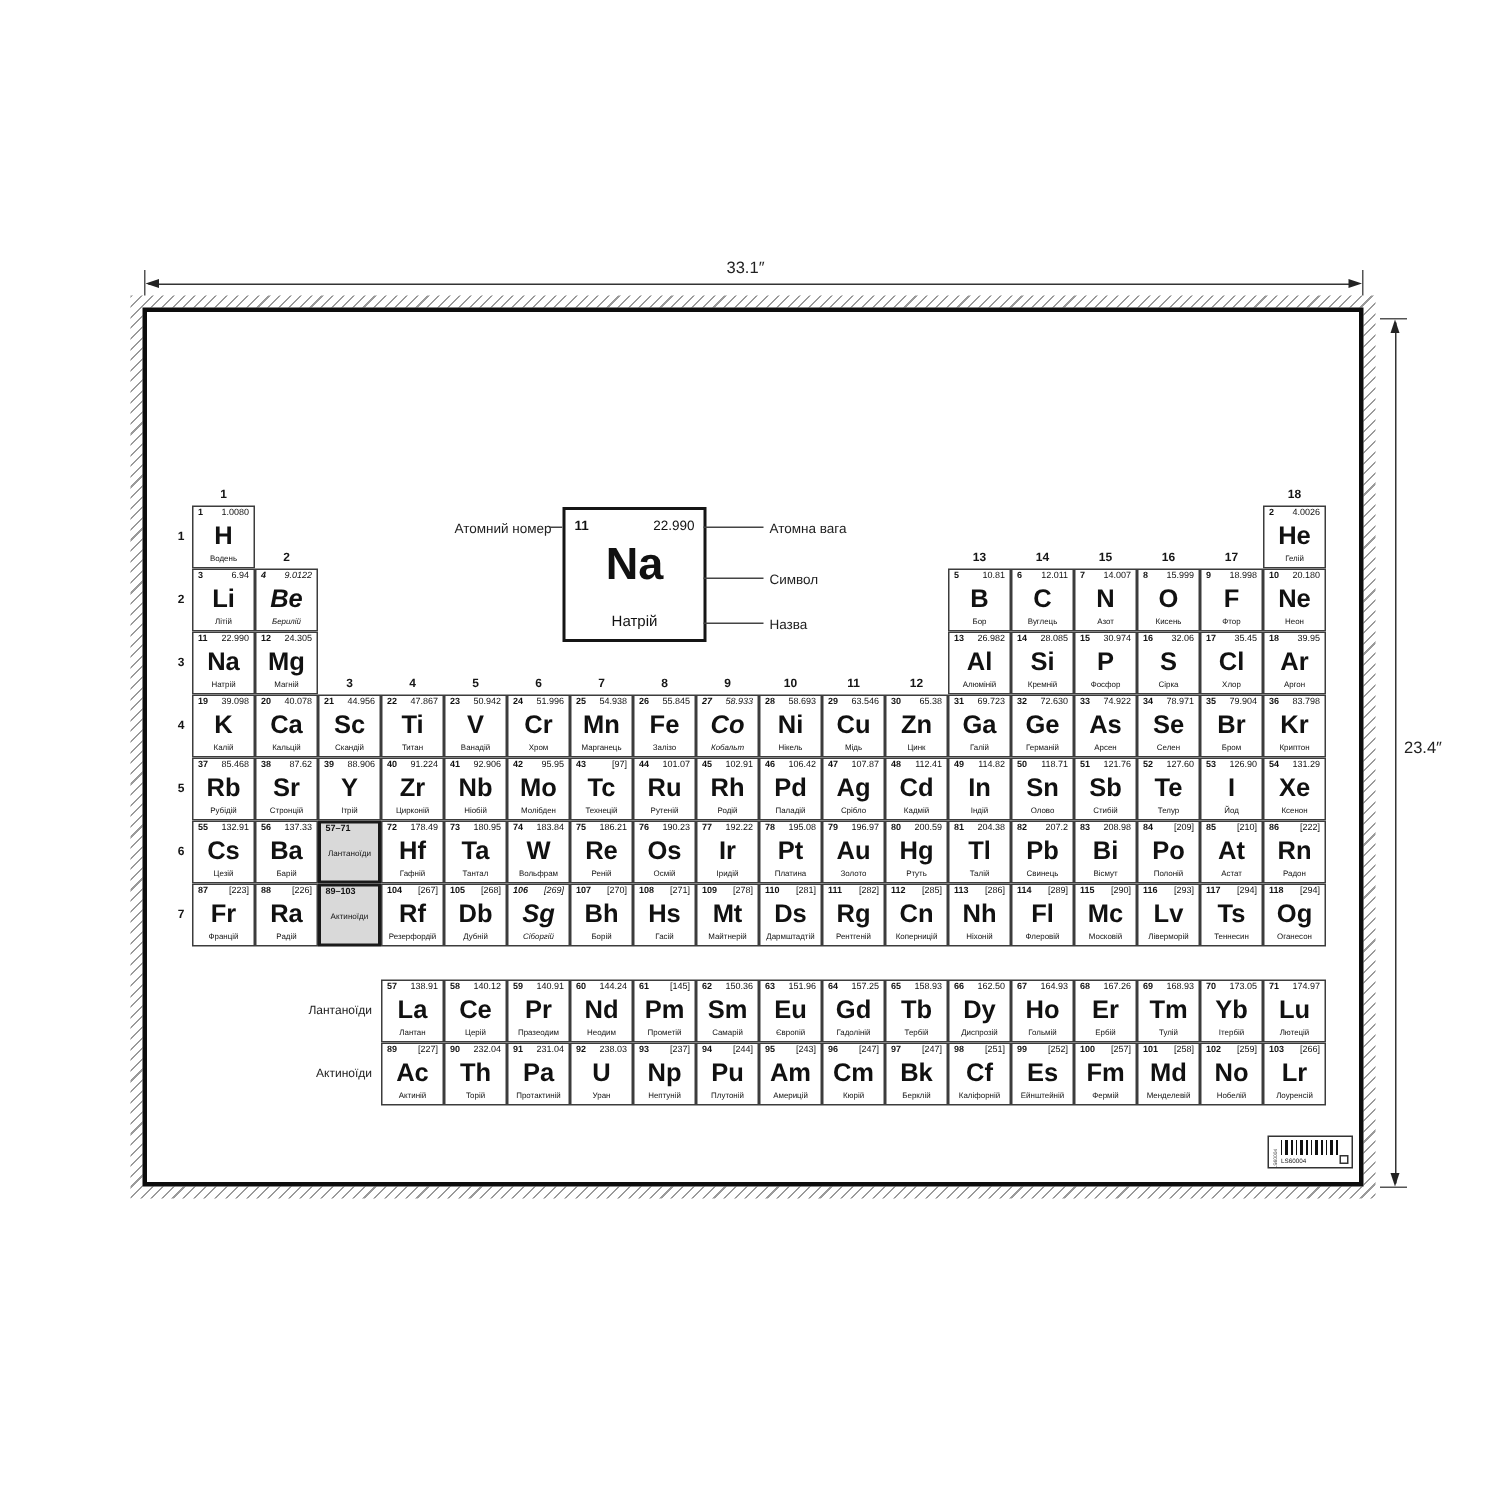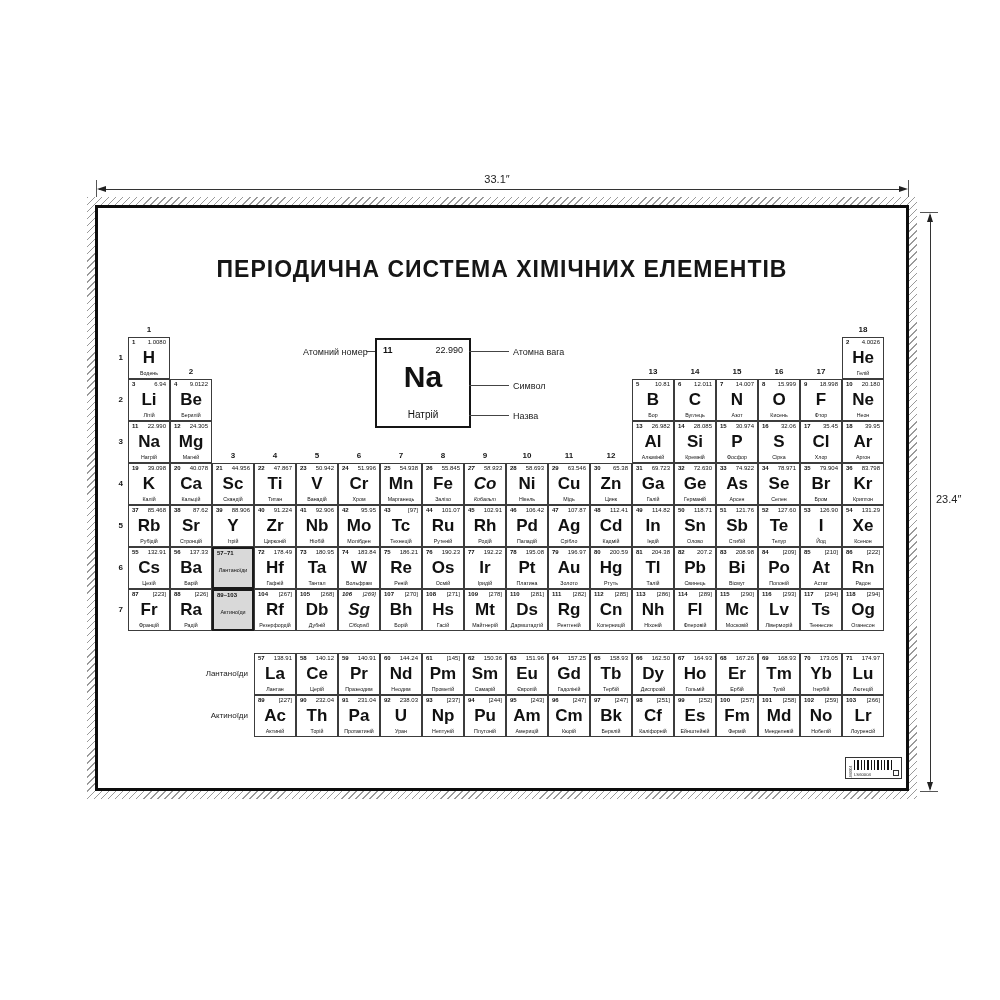--- a/index.html
+++ b/index.html
@@ -85,21 +85,20 @@
 <div class="dim-label" style="left:936px; top:493px;">23.4″</div>
 <div class="dim-line-v" style="left:930px; top:215px; height:574px;"></div>
 <div class="arr arr-up" style="left:927px; top:213px;"></div>
 <div class="arr arr-down" style="left:927px; top:782px;"></div>
 <div class="ext-line-h" style="left:920px; top:212px; width:18px;"></div>
 <div class="ext-line-h" style="left:920px; top:791px; width:18px;"></div>
 
 <div class="poster-wrap">
   <div class="poster">
 
-    <div class="poster-title">ПЕРІОДИЧНА СИСТЕМА ХІМІЧНИХ ЕЛЕМЕНТІВ</div>
 
     <div class="legend">
       <div class="legend-lab" style="left:0; top:9px;">Атомний номер</div>
       <div class="legend-line" style="left:63px; top:13px; width:9px;"></div>
       <div class="legend-box">
         <span class="legend-num">11</span>
         <span class="legend-mass">22.990</span>
         <span class="legend-sym">Na</span>
         <span class="legend-name">Натрій</span>
       </div>
@@ -123,21 +122,21 @@
           <span class="mass">4.0026</span>
           <span class="sym">He</span>
           <span class="nm">Гелій</span>
         </div>
         <div class="cell" style="grid-area: 2 / 1;">
           <span class="num">3</span>
           <span class="mass">6.94</span>
           <span class="sym">Li</span>
           <span class="nm">Літій</span>
         </div>
-        <div class="cell" style="grid-area: 2 / 2;">
+        <div class="cell" style="grid-area: 2 / 2; font-style: italic;">
           <span class="num">4</span>
           <span class="mass">9.0122</span>
           <span class="sym">Be</span>
           <span class="nm">Берилій</span>
         </div>
         <div class="cell" style="grid-area: 2 / 13;">
           <span class="num">5</span>
           <span class="mass">10.81</span>
           <span class="sym">B</span>
           <span class="nm">Бор</span>

